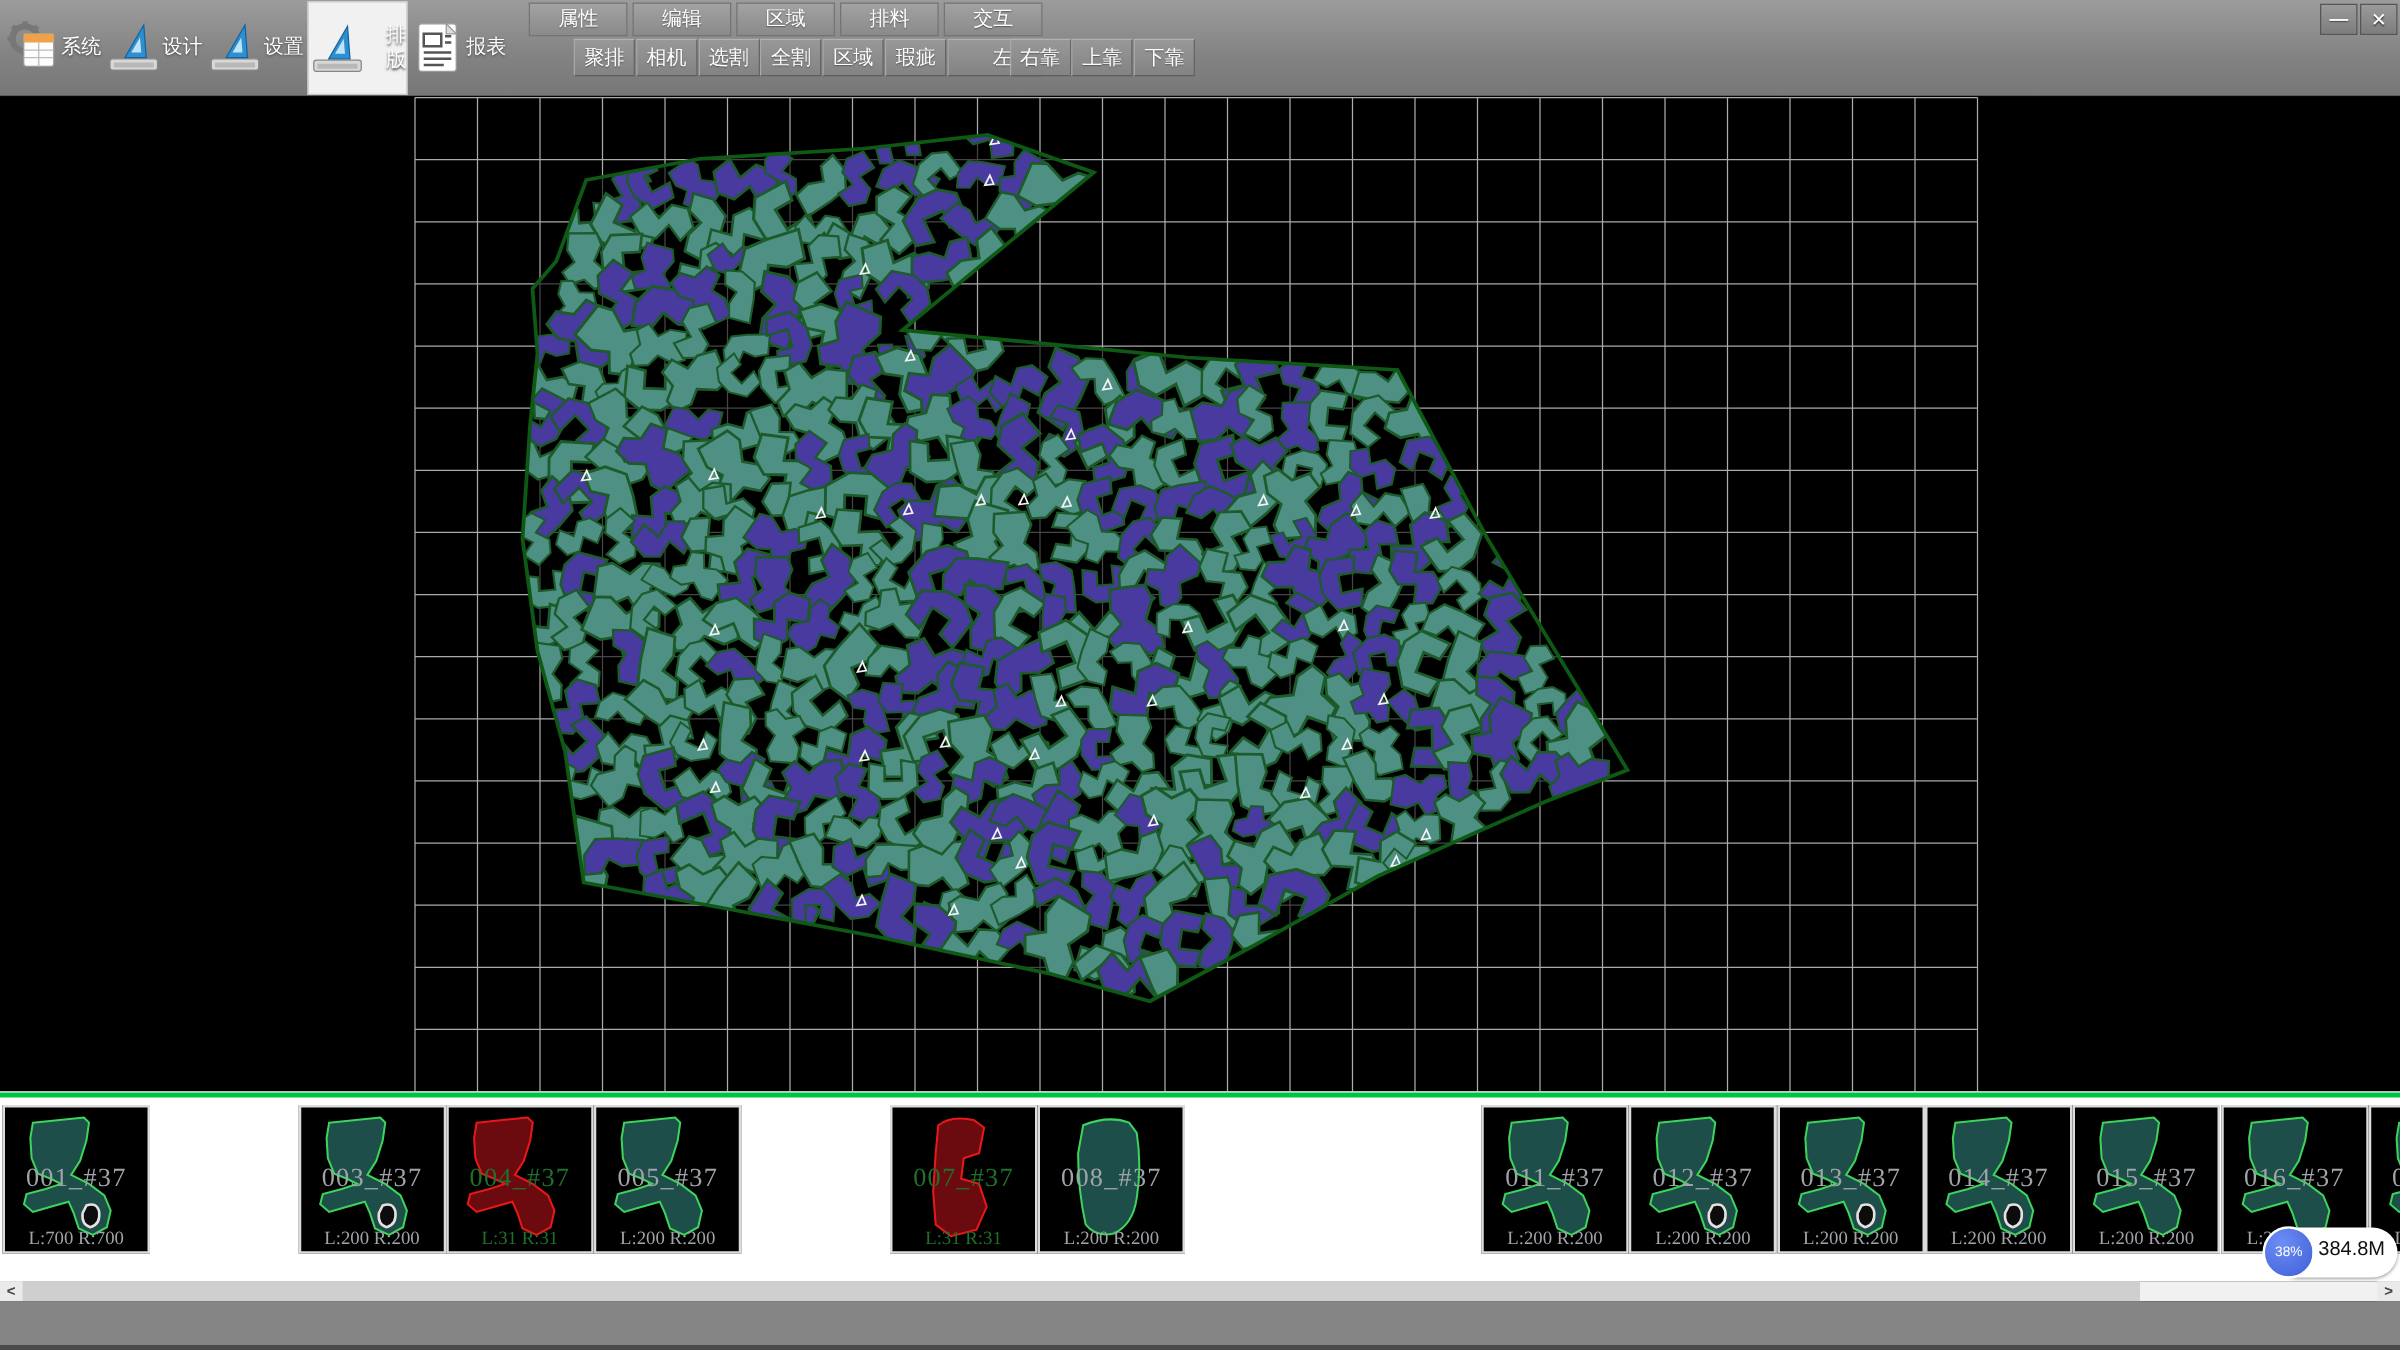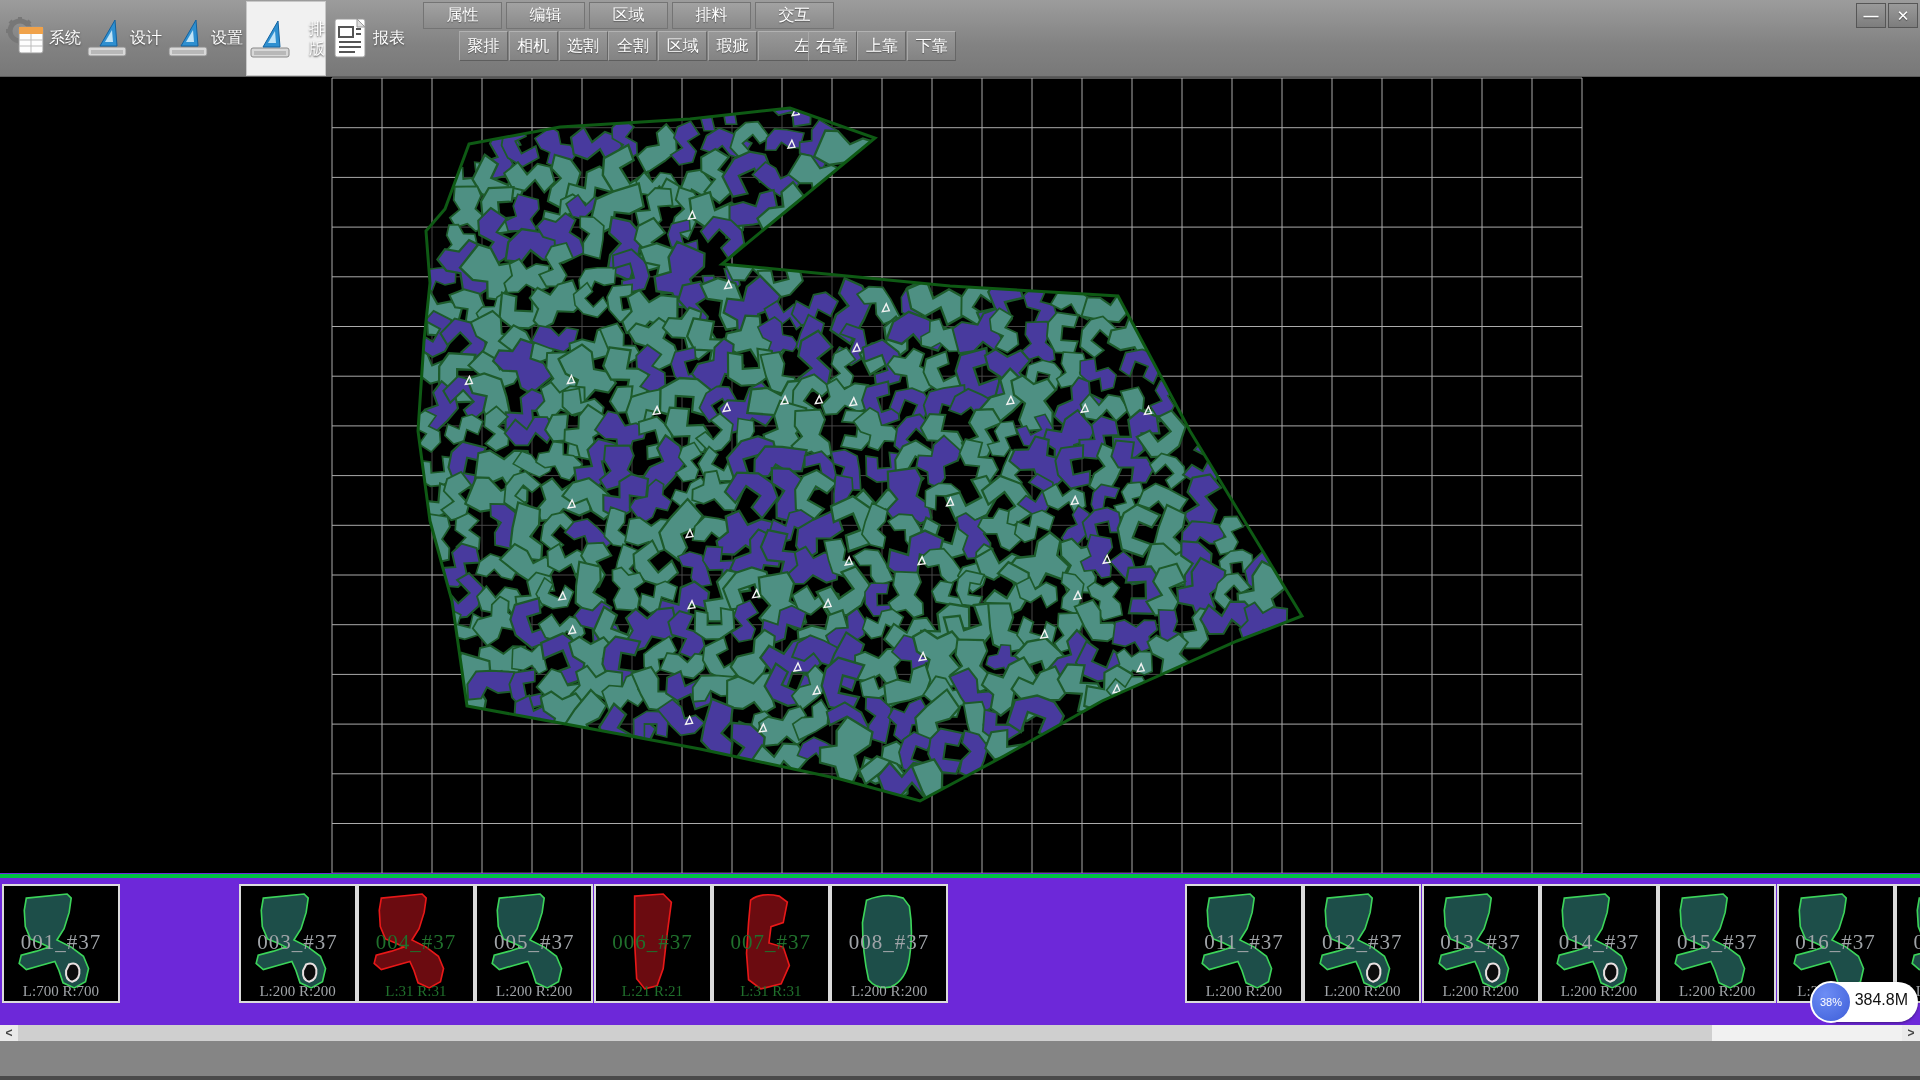--- a/index.html
+++ b/index.html
@@ -20,21 +20,21 @@
   .menu2{position:absolute;top:31px;width:47px;height:28px;background:linear-gradient(#989898,#838383);
          border-top:1px solid #b2b2b2;border-left:1px solid #a8a8a8;border-right:1px solid #666;
          border-bottom:1px solid #5e5e5e;color:#fff;font-size:16px;display:flex;align-items:center;
          justify-content:center;text-shadow:0 1px 1px #555;margin-left:36px;}
   .winbtn{position:absolute;top:3px;width:28px;height:23px;background:linear-gradient(#9a9a9a,#7d7d7d);
           border:1px solid #565656;color:#fff;font-weight:bold;display:flex;align-items:center;
           justify-content:center;font-size:15px;text-shadow:0 1px 1px #444;}
   
   #canvas-wrap{position:absolute;left:0;top:77px;width:1920px;height:796px;background:#000;}
   
-  #strip{position:absolute;left:0;top:873px;width:1920px;height:152px;background:#6d28d9;}
+  #strip{position:absolute;left:0;top:873px;width:1920px;height:152px;background:#ffffff;}
   #strip .greenline{position:absolute;left:0;top:1px;width:1920px;height:4px;background:#00c341;}
   .cell{position:absolute;top:11px;width:114px;height:115px;border:2px solid #dcdcdc;background:#000;overflow:hidden;}
   .cell svg{position:absolute;left:6px;top:2px;}
   .cell .num{position:absolute;left:0;top:44px;width:100%;text-align:center;
              font-family:"Liberation Serif","DejaVu Serif",serif;font-size:21px;letter-spacing:1px;}
   .cell .lr{position:absolute;left:0;bottom:1px;width:100%;text-align:center;
             font-family:"Liberation Serif","DejaVu Serif",serif;font-size:15px;}
   
   #hscroll{position:absolute;left:0;top:1025px;width:1920px;height:16px;background:#f1f1f1;}
   #hscroll .arrow{position:absolute;top:0;width:18px;height:16px;background:#eaeaea;color:#444;
@@ -718,27 +718,20 @@
     <div class="num" style="color:#20702c">004_#37</div>
     <div class="lr" style="color:#20702c">L:31 R:31</div>
       </div>
       <div class="cell" style="left: 475.2px;">
         <svg width="102" height="110" viewBox="0 0 100 100">
       <path d="M16,6 L56,2 L60,6 L58,20 L53,36 L46,47 L60,54 L72,63 L77,75 L74,88 L63,94 L52,89 L48,77 L44,68 L30,72 L16,76 L9,70 L11,62 L26,58 L38,54 L30,50 L20,46 L15,34 L14,18 Z" fill="#1d4e49" stroke="#3cd45a" stroke-width="1.6"></path>
         </svg>
     <div class="num" style="color:#a0a4a8">005_#37</div>
     <div class="lr" style="color:#a0a4a8">L:200 R:200</div>
       </div>
-      <div class="cell" style="left: 593.5px;">
-        <svg width="102" height="110" viewBox="0 0 100 100">
-      <path d="M32,4 L60,2 L68,10 L64,40 L60,75 L54,92 L42,95 L34,85 L32,50 Z" fill="#6b0b10" stroke="#e81818" stroke-width="1.6"></path>
-        </svg>
-    <div class="num" style="color:#20702c">006_#37</div>
-    <div class="lr" style="color:#20702c">L:21 R:21</div>
-      </div>
       <div class="cell" style="left: 711.8px;">
         <svg width="102" height="110" viewBox="0 0 100 100">
       <path d="M30,8 Q40,0 58,4 L66,10 L62,30 L50,34 L48,50 L62,54 L68,72 L60,90 L40,95 L28,86 L26,60 L28,30 Z" fill="#6b0b10" stroke="#e81818" stroke-width="1.6"></path>
         </svg>
     <div class="num" style="color:#20702c">007_#37</div>
     <div class="lr" style="color:#20702c">L:31 R:31</div>
       </div>
       <div class="cell" style="left: 830.1px;">
         <svg width="102" height="110" viewBox="0 0 100 100">
       <path d="M28,8 Q48,0 64,6 L70,14 Q74,40 70,65 Q67,86 52,93 Q38,96 30,86 Q24,60 24,30 Z" fill="#1d4e49" stroke="#3cd45a" stroke-width="1.6"></path>

